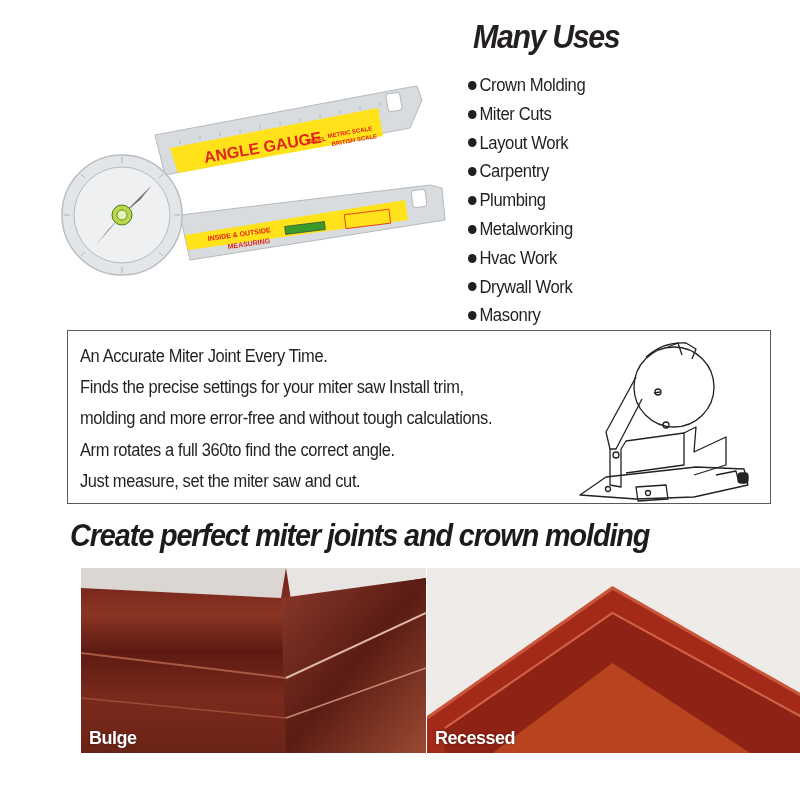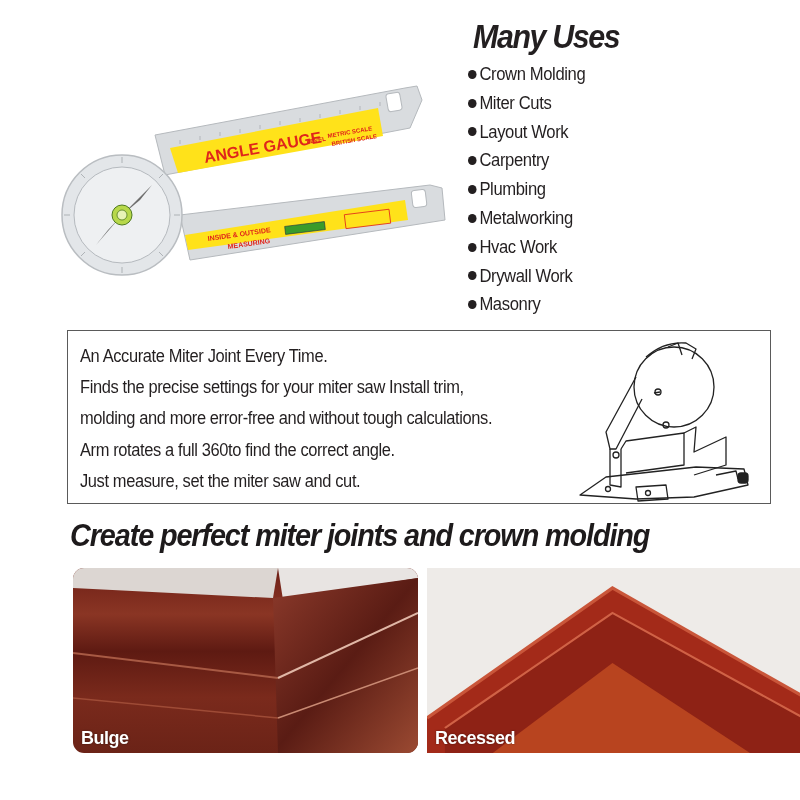--- a/index.html
+++ b/index.html
@@ -4,36 +4,36 @@
 <style>
   html, body { margin:0; padding:0; background:#ffffff; }
   body { width:800px; height:800px; position:relative; overflow:hidden; font-family:"Liberation Sans", sans-serif; color:#231f20; }
 
   
   .product { position:absolute; left:60px; top:40px; width:390px; height:245px; }
   .product svg { width:390px; height:245px; display:block; }
 
   
   .uses-title { position:absolute; left:473px; top:18px; font-size:33px; font-weight:bold; font-style:italic; letter-spacing:-1.5px; color:#231f20; transform:scaleX(0.92); transform-origin:left top; }
-  .uses-list { position:absolute; left:468px; top:60px; margin:0; padding:0; list-style:none; }
+  .uses-list { position:absolute; left:468px; top:71px; margin:0; padding:0; list-style:none; }
   .uses-list li { height:28.8px; line-height:28.8px; font-size:17.5px; letter-spacing:-0.4px; display:flex; align-items:center; color:#231f20; transform:scaleX(0.95); transform-origin:left center; }
   .bullet { display:inline-block; width:9px; height:9px; border-radius:50%; background:#231f20; margin-right:3px; }
 
   
   .desc-box { position:absolute; left:67px; top:330px; width:704px; height:174px; border:1.5px solid #5a5a5a; box-sizing:border-box; background:#fff;padding-left:12px; }
   .desc-lines { position:absolute; left:12px; top:10px; margin:0; padding:0; list-style:none; }
   .desc-lines li { height:31.2px; line-height:31.2px; font-size:17.5px; letter-spacing:-0.4px; color:#231f20; white-space:nowrap; transform:scaleX(0.94); transform-origin:left center; }
   .saw { position:absolute; left:508px; top:6px; width:185px; height:165px; }
 
   
   .headline { position:absolute; left:70px; top:518px; font-size:31px; font-weight:bold; font-style:italic; letter-spacing:-1.2px; color:#1d1a1b; white-space:nowrap; transform:scaleX(0.93); transform-origin:left top; }
 
   
   .photo { position:absolute; top:568px; height:185px; overflow:hidden; }
-  .photo.left { left:73px; width:345px;border-radius:11px; }
+  .photo.left { left:81px; width:345px; }
   .photo.right { left:427px; width:414px; }
   .photo svg { width:100%; height:100%; display:block; }
   .photo-caption { position:absolute; left:8px; bottom:4px; font-size:18px; font-weight:bold; color:#ffffff; letter-spacing:-0.5px; text-shadow:0 0 2px rgba(0,0,0,0.5); }
 </style>
 </head>
 <body>
 
 <div class="product">
   <svg viewBox="0 0 390 245">
 

